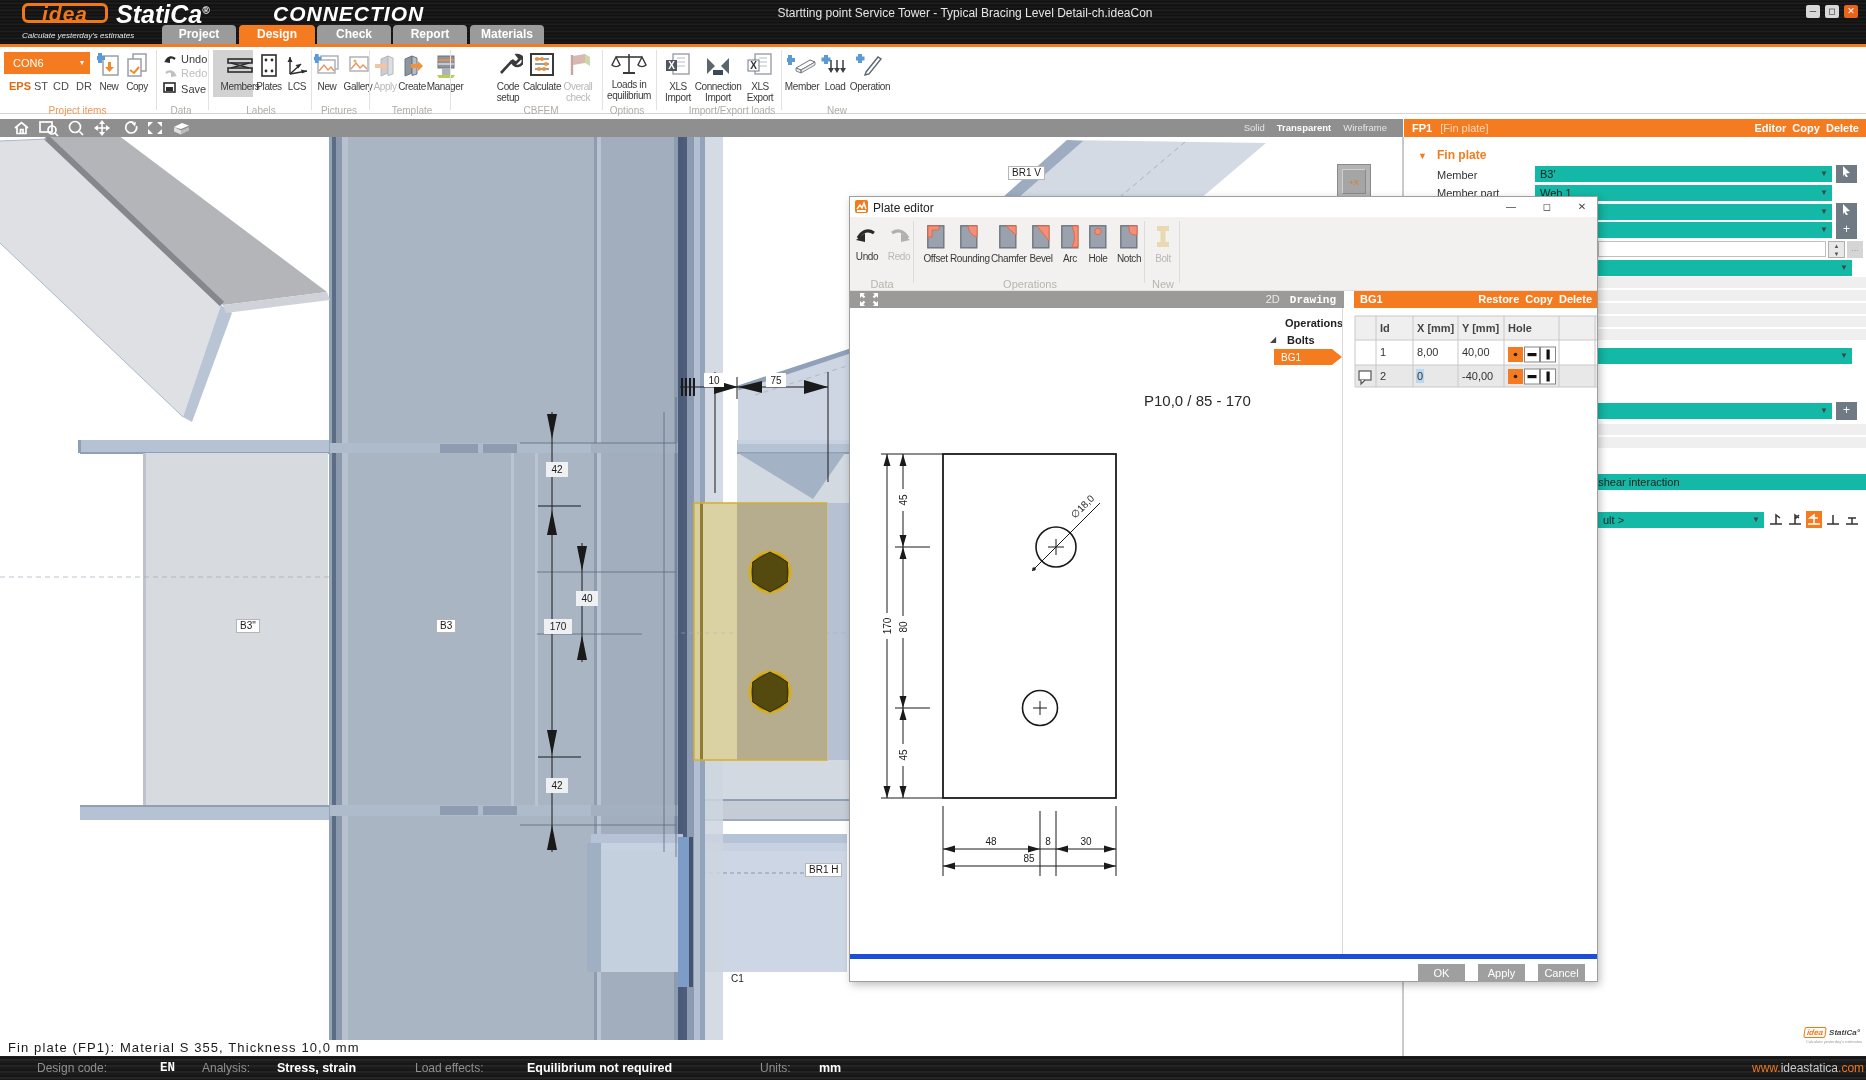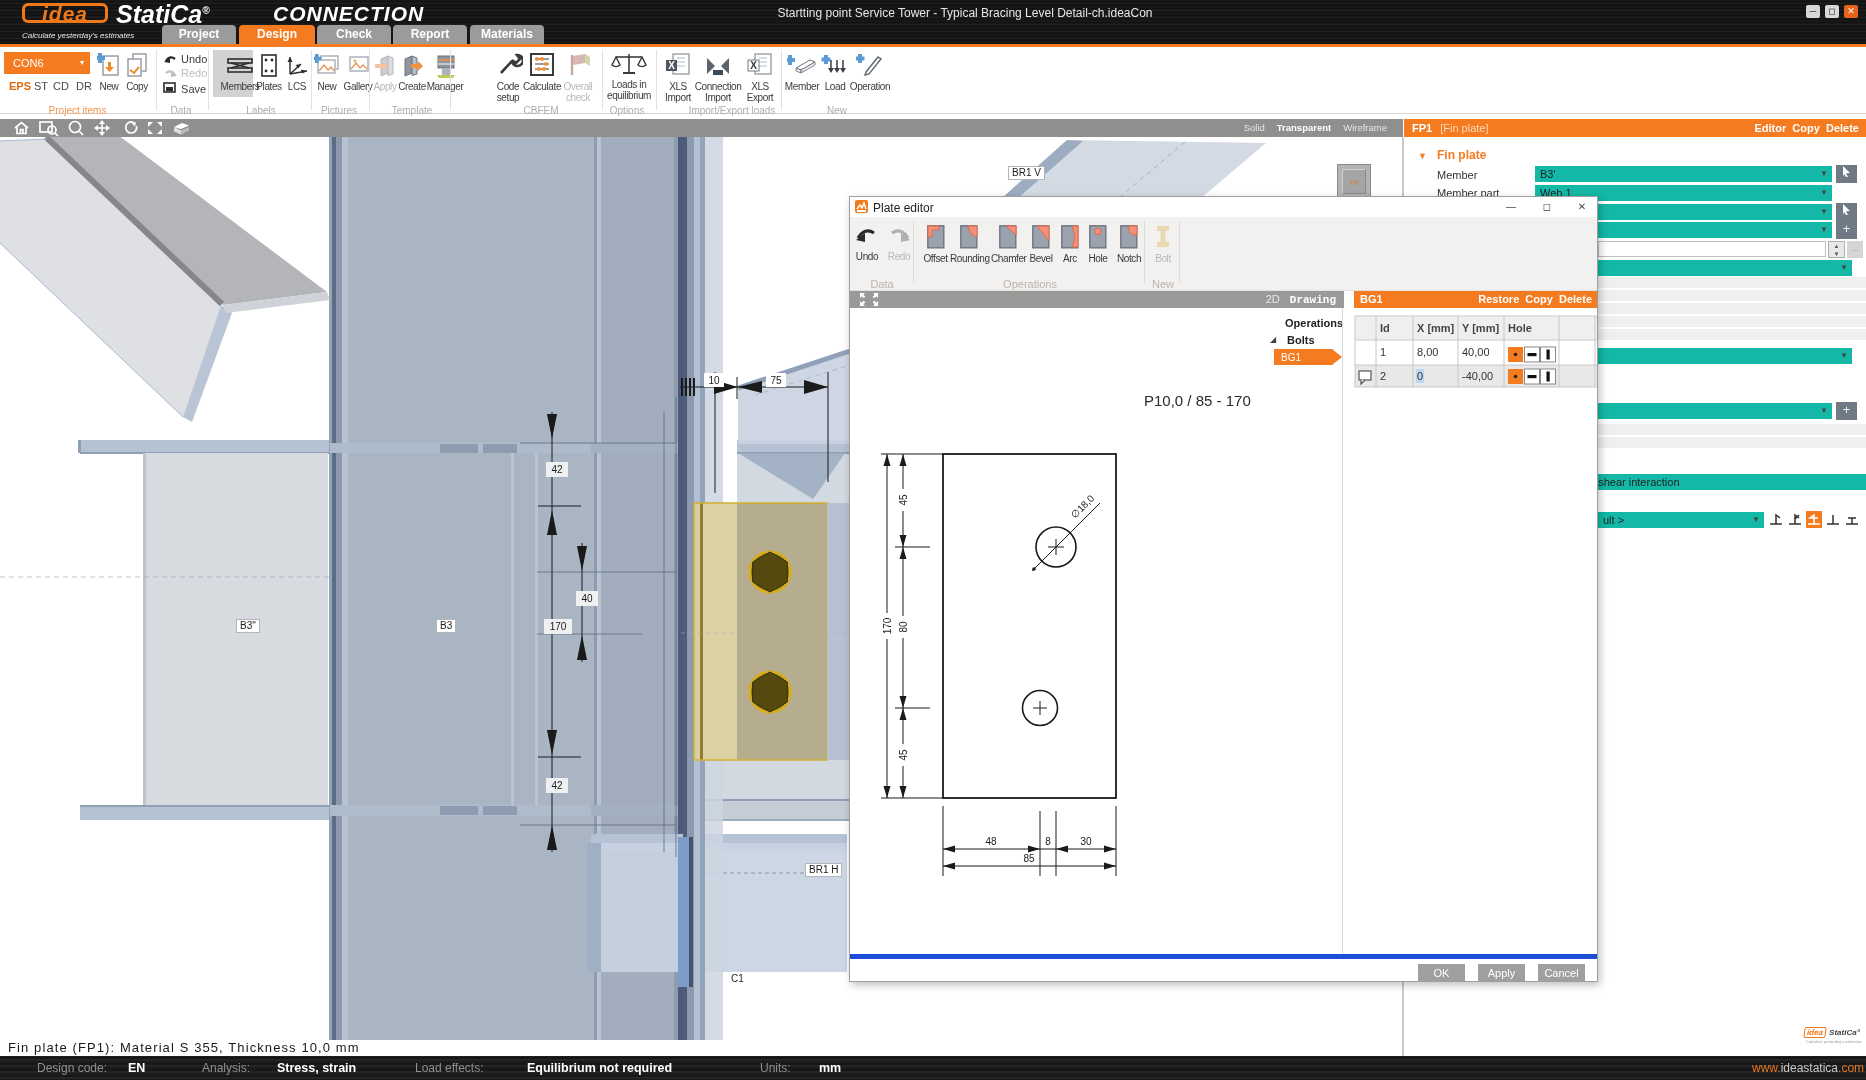--- a/index.html
+++ b/index.html
@@ -893,21 +893,21 @@
     <div id="dfoot">
       <div class="dbtn2" style="left:568px;">OK</div>
       <div class="dbtn2" style="left:628px;">Apply</div>
       <div class="dbtn2" style="left:688px;">Cancel</div>
     </div>
   </div>
 
   <div id="statusstrip">Fin plate (FP1): Material S 355, Thickness 10,0 mm</div>
   <div id="bottombar">
     <span class="lb" style="position:absolute;left:37px;">Design code:</span>
-      <b style="position:absolute;left:128px;">EN</b>
+      <b style="position:absolute;left:160px;font-family:Liberation Mono, monospace;">EN</b>
     <span class="lb" style="position:absolute;left:202px;">Analysis:</span>
       <b style="position:absolute;left:277px;">Stress, strain</b>
     <span class="lb" style="position:absolute;left:415px;">Load effects:</span>
       <b style="position:absolute;left:527px;">Equilibrium not required</b>
     <span class="lb" style="position:absolute;left:760px;">Units:</span>
       <b style="position:absolute;left:819px;">mm</b>
     <span style="position:absolute;left:1752px;top:0;"><span style="color:#e87722;">www.</span><span style="color:#c8c8c8;">ideastatica</span><span style="color:#e87722;">.com</span></span>
   </div>
 </div>
 

